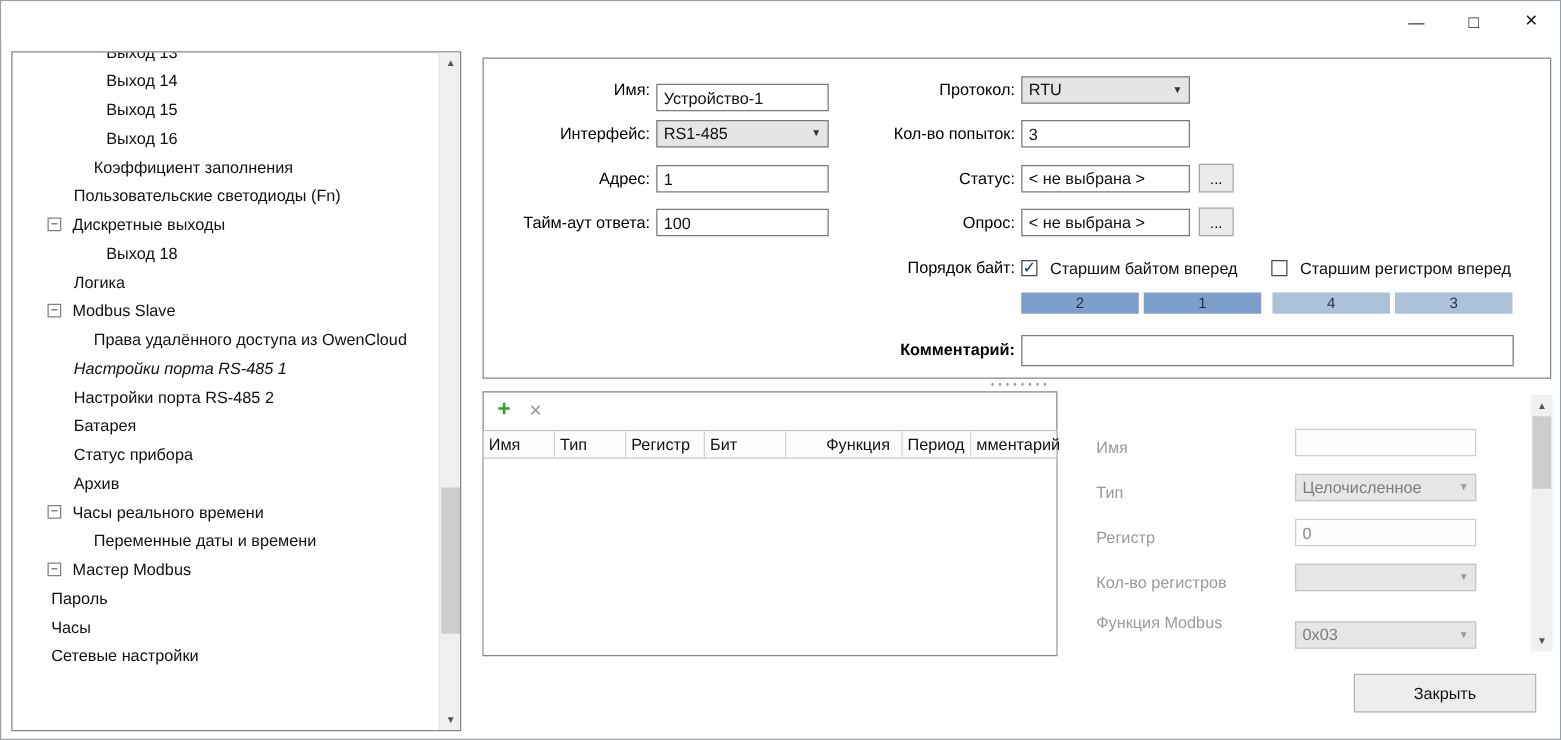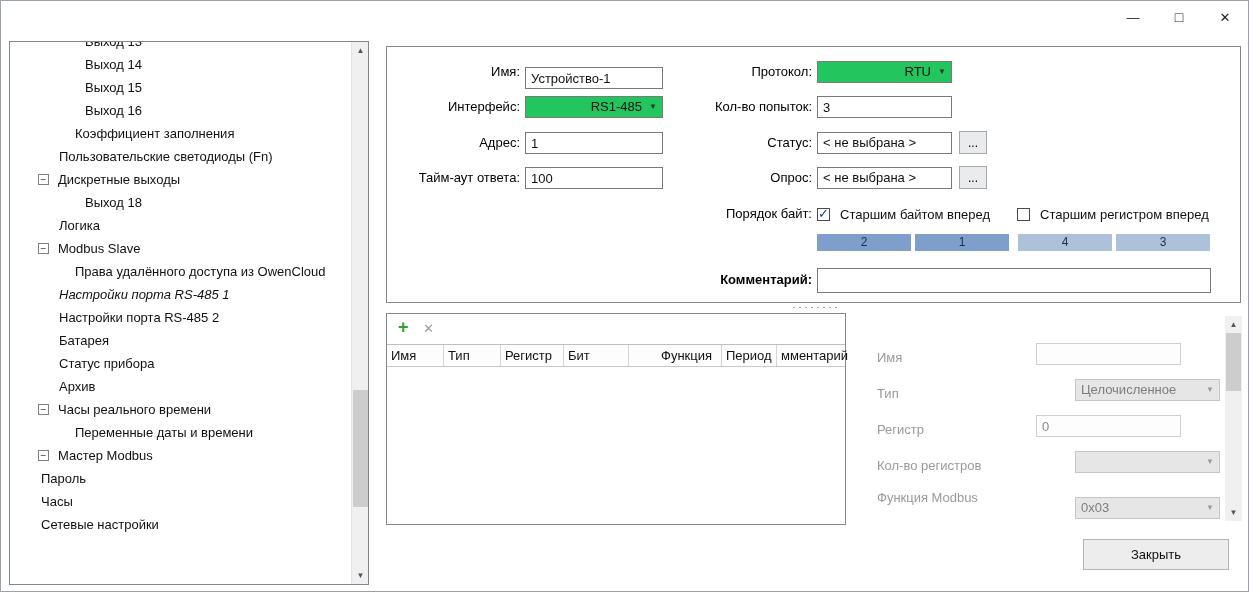--- a/index.html
+++ b/index.html
@@ -27,42 +27,42 @@
   
   .vscroll { position:absolute; background:#f0f0f0; width:17px; }
   .scroll-arrow { position:absolute; left:0; width:17px; height:17px; display:flex; align-items:center; justify-content:center; font-size:8px; color:#555; }
   .scroll-arrow.up { top:0; } .scroll-arrow.down { bottom:0; }
   .thumb { position:absolute; left:1px; width:15px; background:#cdcdcd; }
   .tree-scroll { right:0; top:0; bottom:0; border-left:1px solid #e4e4e4; }
   
   .top-panel { position:absolute; left:385px; top:45px; width:855px; height:257px; border:1px solid #828790; background:#fff; }
   .lbl { position:absolute; height:22px; line-height:22px; text-align:right; color:#000; }
   .input { position:absolute; height:22px; border:1px solid #7a7a7a; background:#fff; padding:0 5px; font:13px "Liberation Sans","DejaVu Sans",sans-serif; color:#111; outline:none; }
-  .combo { position:absolute; height:22px; border:1px solid #7a7a7a; background:#22c55e; line-height:20px; padding:0 20px 0 5px;text-align:right; }
+  .combo { position:absolute; height:22px; border:1px solid #7a7a7a; background:#e5e5e5; line-height:20px; padding:0 20px 0 5px; }
   .combo .arrow { position:absolute; right:0; top:0; bottom:0; width:18px; display:flex; align-items:center; justify-content:center; font-size:8px; color:#333; }
   .browse { position:absolute; width:28px; height:23px; border:1px solid #a5a9ad; background:#e9ebed; text-align:center; line-height:18px; font-size:12px; }
   .cb-wrap { position:absolute; height:18px; display:flex; align-items:center; gap:10px; }
   .cb { width:13px; height:13px; border:1px solid #4a4a4a; background:#fff; position:relative; flex:none; }
   .cb.checked::after { content:"\2713"; position:absolute; left:0; top:-3px; font-size:13px; font-weight:bold; color:#17427e; }
   .byte-boxes { position:absolute; left:430px; top:187px; width:394px; height:17px; }
   .bbox { position:absolute; top:0; height:17px; width:94px; text-align:center; line-height:17px; font-size:12px; color:#1f2e45; }
   .splitter { position:absolute; left:790px; top:304px; width:46px; height:5px;
               background-image:radial-gradient(#9a9a9a 1px, transparent 1.2px); background-size:6px 5px; }
   
   .grid-panel { position:absolute; left:385px; top:312px; width:460px; height:212px; border:1px solid #828790; background:#fff; }
   .tb-add { position:absolute; left:11px; top:3px; font-size:18px; font-weight:bold; color:#2fa12f; }
   .tb-del { position:absolute; left:36px; top:7px; font-size:13px; color:#9b9b9b; }
   .grid-table { position:absolute; left:0; top:30px; right:0; bottom:0; border-top:1px solid #bfbfbf; background:#fff; }
   .grid-header { display:flex; height:22px; border-bottom:1px solid #c9c9c9; background:#fdfdfd; }
   .gh-cell { border-right:1px solid #d4d4d4; padding:0 4px; line-height:21px; overflow:hidden; white-space:nowrap; flex:none; }
   
   .param-panel { position:absolute; left:860px; top:312px; width:362px; height:213px; background:#fff; }
   .p-lbl { position:absolute; left:16px; height:22px; line-height:22px; color:#9a9a9a; }
   .dis-input { position:absolute; height:22px; border:1px solid #cfcfcf; background:#fdfdfd; color:#8a8a8a; padding:0 5px; font:13px "Liberation Sans","DejaVu Sans",sans-serif; }
-  .dis-combo { position:absolute; height:22px; border:1px solid #c6c6c6; background:#e6e6e6; color:#7d7d7d; line-height:20px; padding:0 20px 0 5px;margin-left:39px; }
+  .dis-combo { position:absolute; height:22px; border:1px solid #c6c6c6; background:#e6e6e6; color:#7d7d7d; line-height:20px; padding:0 20px 0 5px; }
   .dis-combo .arrow { position:absolute; right:0; top:0; bottom:0; width:18px; display:flex; align-items:center; justify-content:center; font-size:8px; color:#9a9a9a; }
   .right-scroll { left:1224px; top:315px; height:205px; }
   
   .close-btn { position:absolute; left:1082px; top:538px; width:146px; height:31px; background:#ededed; border:1px solid #b2b6ba; font:13px "Liberation Sans","DejaVu Sans",sans-serif; color:#111; }
 </style>
 </head>
 <body>
 
 <div class="window">
 

